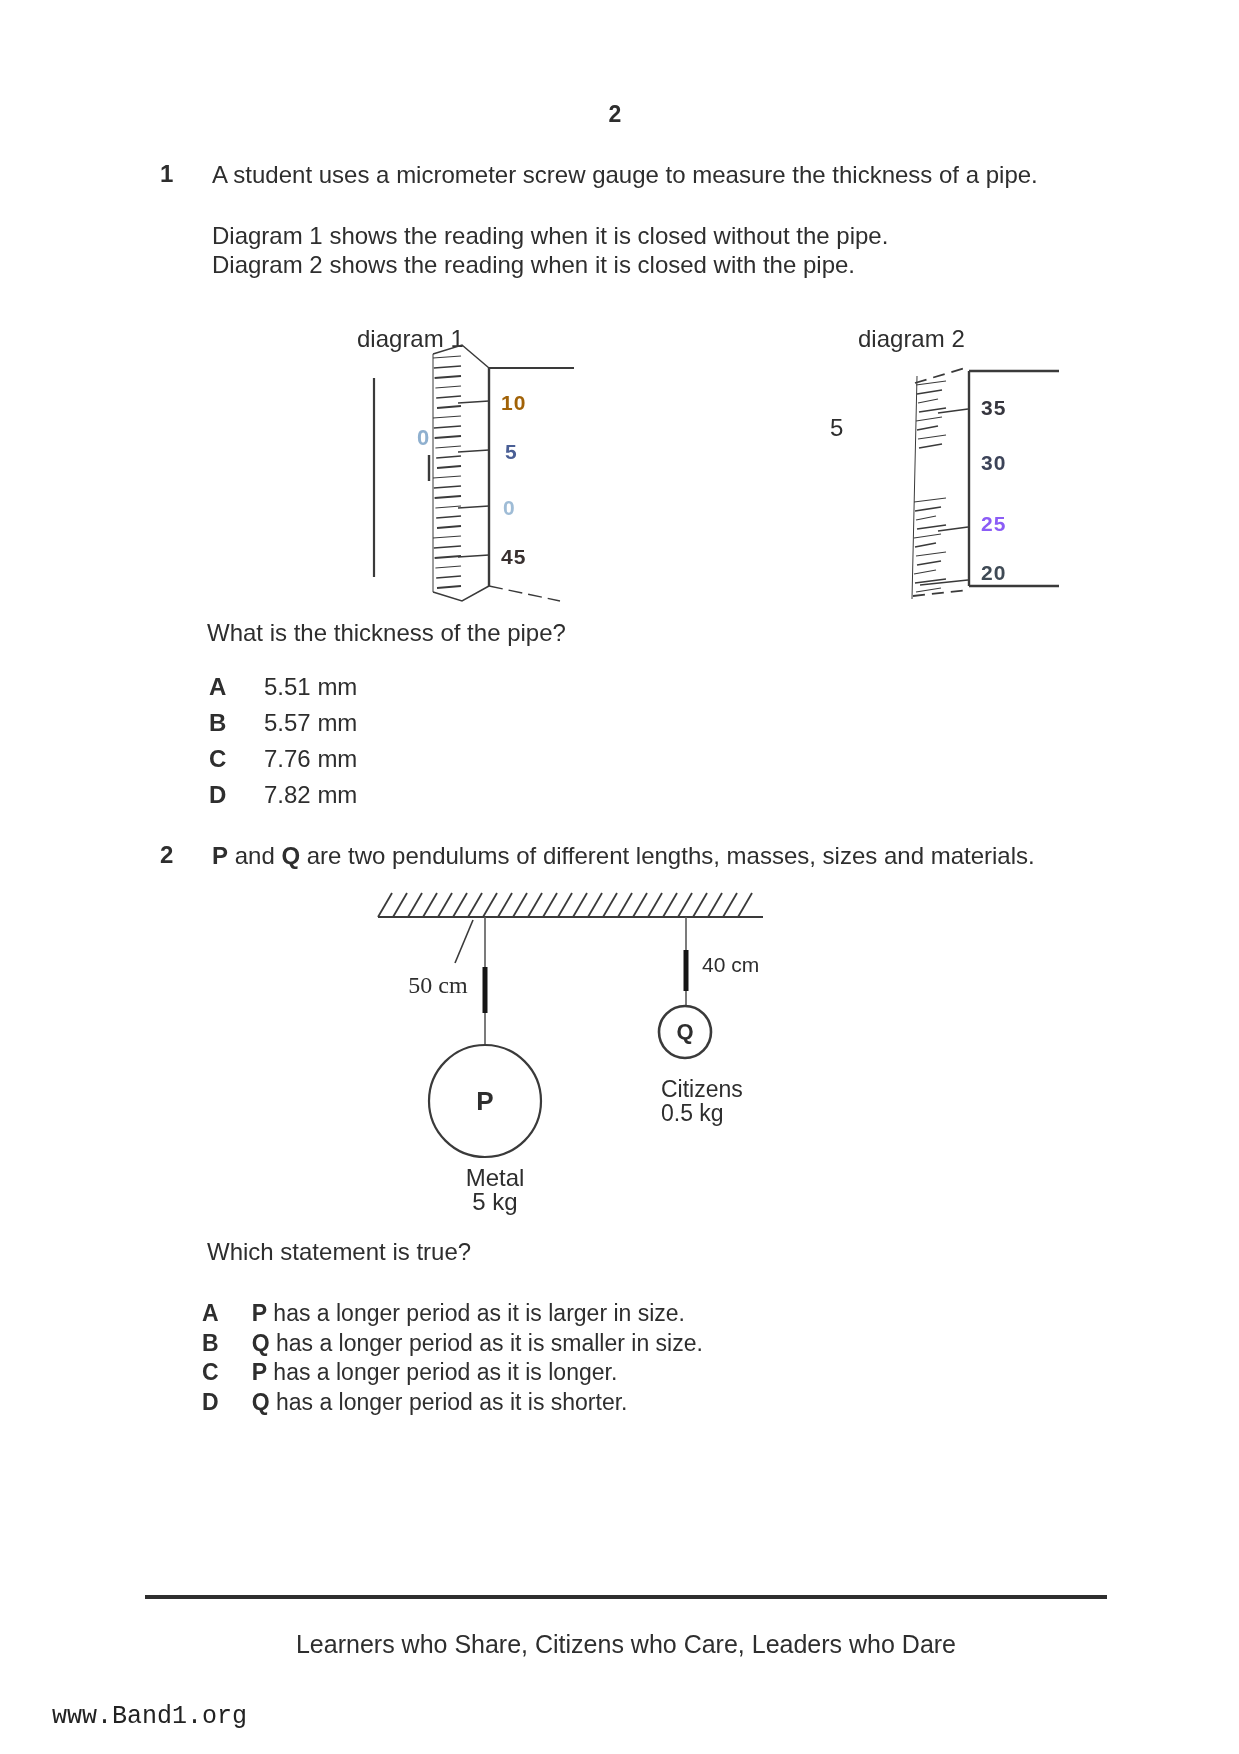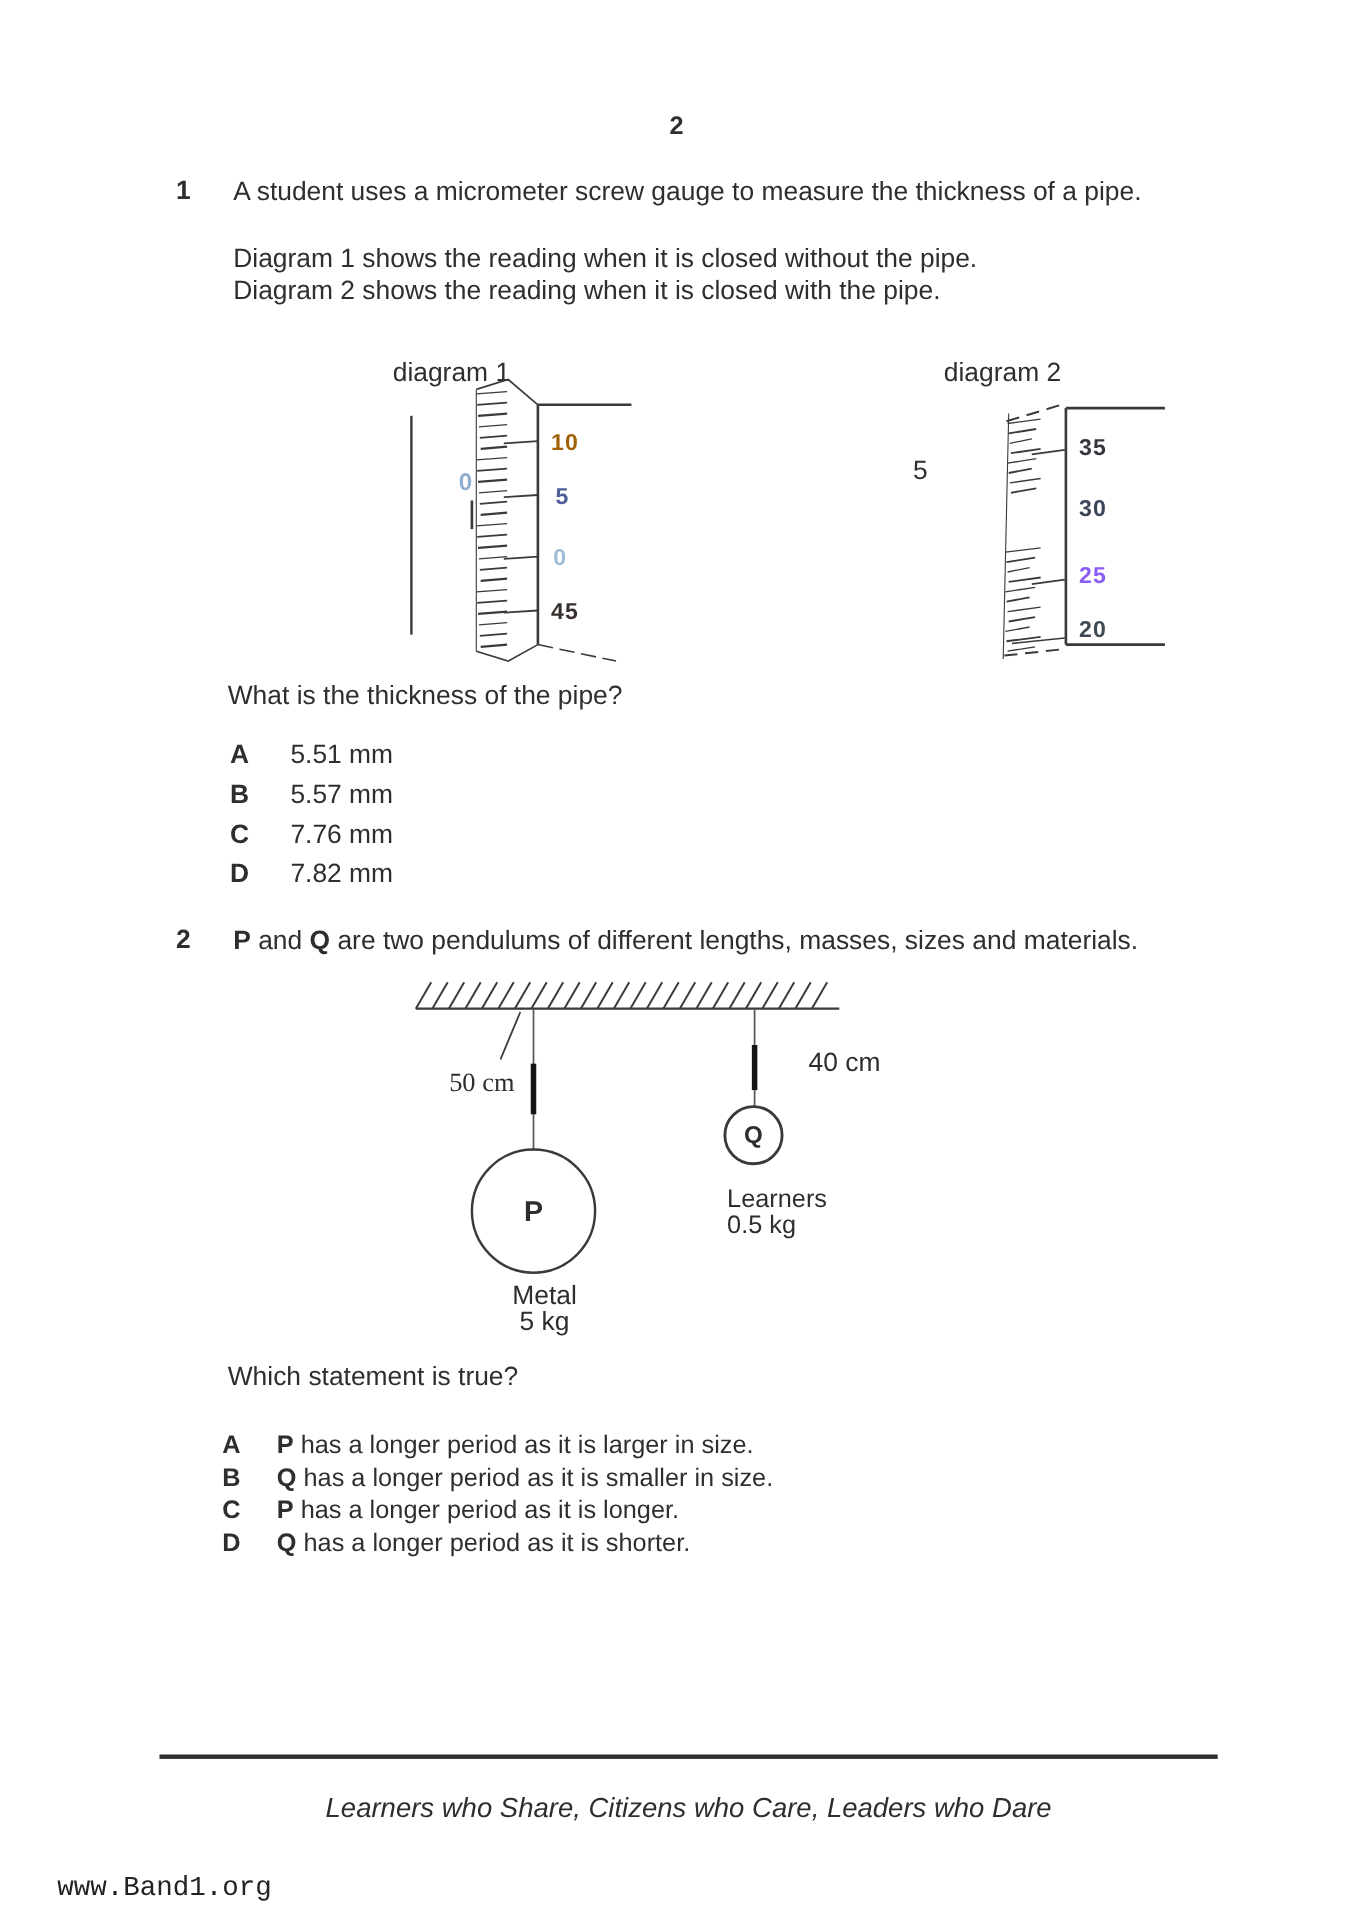--- a/index.html
+++ b/index.html
@@ -9,21 +9,21 @@
     -webkit-font-smoothing:antialiased;overflow:hidden;
   }
   .abs{position:absolute;}
   .txt{font-size:24px;line-height:29px;white-space:nowrap;}
   .bold{font-weight:bold;}
   .qnum{font-weight:bold;font-size:24px;}
   .dlabel{font-size:24px;}
   .scale-num{font-size:21px;font-weight:bold;letter-spacing:1px;}
   .opt-letter{font-weight:bold;}
   .mono{font-family:Liberation Mono, monospace;font-size:25px;color:#222;margin-top:19px;}
-  .italic{font-style:italic;}
+  .italic{}
   svg{position:absolute;overflow:visible;}
   .center{text-align:center;}
   .right{text-align:center;font-family:Liberation Serif, serif;}
 </style>
 </head>
 <body>
 
 <div class="abs bold center" style="left:595px;top:101px;width:40px;font-size:23px;">2</div>
 
 <div class="abs qnum" style="left:160px;top:160px;">1</div>
@@ -190,26 +190,26 @@
     <line x1="485" y1="967" x2="485" y2="1013" stroke-width="5" stroke="#161616"></line>
     <circle cx="485" cy="1101" r="56" stroke-width="2.2" fill="#ffffff"></circle>
 
     <line x1="686" y1="917" x2="686" y2="1006" stroke-width="1.6" stroke="#5a5a5a"></line>
     <line x1="686" y1="950" x2="686" y2="991" stroke-width="5" stroke="#161616"></line>
     <circle cx="685" cy="1032" r="26" stroke-width="2.6" fill="#ffffff"></circle>
   </g>
 </svg>
 
 <div class="abs right" style="left:398px;top:972px;width:80px;font-size:24px;">50 cm</div>
-<div class="abs" style="left:735px;top:953px;font-size:24px;">40 cm</div>
+<div class="abs" style="left:702px;top:953px;font-size:21px;">40 cm</div>
 <div class="abs bold center" style="left:465px;top:1086px;width:40px;font-size:26px;">P</div>
 <div class="abs bold center" style="left:670px;top:1019px;width:30px;font-size:22px;">Q</div>
 <div class="abs center" style="left:445px;top:1164px;width:100px;font-size:24px;">Metal</div>
 <div class="abs center" style="left:445px;top:1188px;width:100px;font-size:24px;">5 kg</div>
-<div class="abs" style="left:661px;top:1076px;font-size:23px;">Learners</div>
+<div class="abs" style="left:661px;top:1076px;font-size:23px;">Citizens</div>
 <div class="abs" style="left:661px;top:1100px;font-size:23px;">0.5 kg</div>
 
 <div class="abs txt" style="left:207px;top:1237px;">Which statement is true?</div>
 
 <div class="abs" style="left:202px;top:1300px;font-size:23px;white-space:nowrap;"><span class="bold">A</span><span style="display:inline-block;width:33px;"></span><span class="bold">P</span><span> has a longer period as it is larger in size.</span></div>
 <div class="abs" style="left:202px;top:1330px;font-size:23px;white-space:nowrap;"><span class="bold">B</span><span style="display:inline-block;width:33px;"></span><span class="bold">Q</span><span> has a longer period as it is smaller in size.</span></div>
 <div class="abs" style="left:202px;top:1359px;font-size:23px;white-space:nowrap;"><span class="bold">C</span><span style="display:inline-block;width:33px;"></span><span class="bold">P</span><span> has a longer period as it is longer.</span></div>
 <div class="abs" style="left:202px;top:1389px;font-size:23px;white-space:nowrap;"><span class="bold">D</span><span style="display:inline-block;width:33px;"></span><span class="bold">Q</span><span> has a longer period as it is shorter.</span></div>
 
 <div class="abs" style="left:145px;top:1595px;width:962px;height:4px;background:#2e2e2e;"></div>

